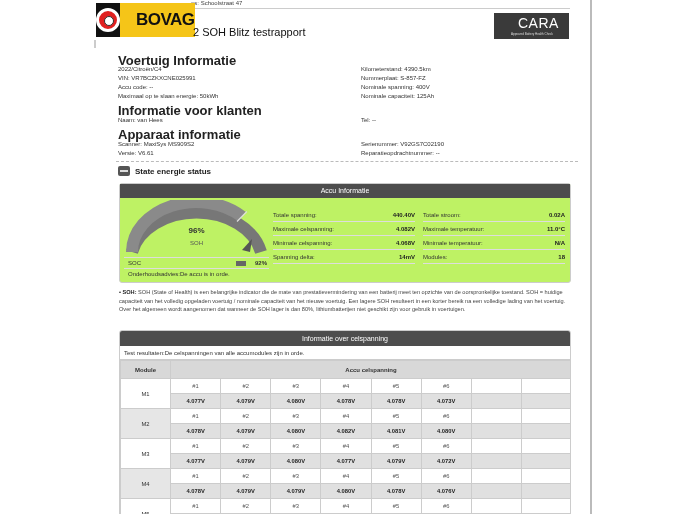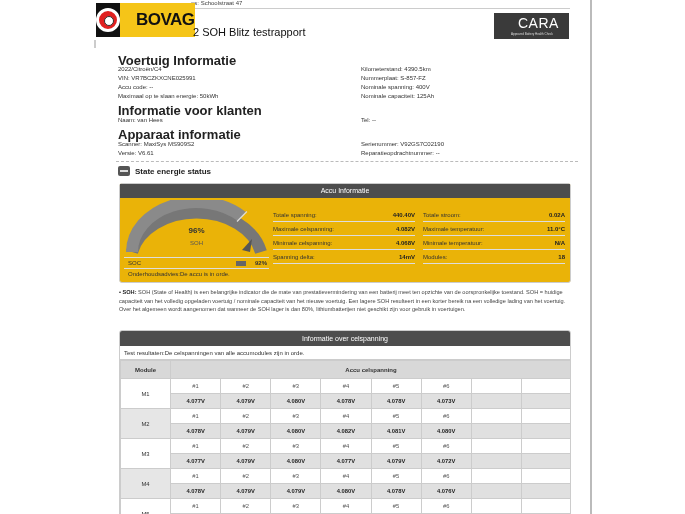--- a/index.html
+++ b/index.html
@@ -21,21 +21,21 @@
 
   .sec-h { position: absolute; font-size: 13px; font-weight: bold; color: #222; }
   .info { position: absolute; font-size: 6px; color: #333; }
   .dash-sep { position: absolute; left: 116px; width: 462px; height: 0; border-top: 1px dashed #bbb; }
 
   .status-head { position: absolute; left: 118px; top: 166px; display: flex; align-items: center; gap: 5px; }
   .car-icon { width: 12px; height: 10px; background: #555; border-radius: 2px; position: relative; }
   .car-icon::after { content: ""; position: absolute; left: 2px; top: 4px; width: 8px; height: 2px; background: #ddd; }
   .status-title { font-size: 8px; font-weight: bold; color: #222; }
 
-  .panel { position: absolute; left: 119px; top: 183px; width: 452px; height: 100px; border: 1px solid #ccc; border-radius: 3px; background: #eab308; }
+  .panel { position: absolute; left: 119px; top: 183px; width: 452px; height: 100px; border: 1px solid #ccc; border-radius: 3px; background: #bef264; }
   .panel-head { height: 14px; background: #4d4d4d; color: #fff; font-size: 7px; text-align: center; line-height: 14px; }
   .gauge-wrap { position: absolute; left: 4px; top: 16px; width: 145px; height: 56px; }
   .gauge-pct { position: absolute; left: 0; width: 145px; top: 26px; text-align: center; font-size: 8px; font-weight: bold; color: #333; }
   .gauge-label { position: absolute; left: 0; width: 145px; top: 40px; text-align: center; font-size: 6px; color: #555; }
   .soc-row { position: absolute; left: 4px; top: 73px; width: 145px; height: 10px; border-top: 1px solid #ddd; font-size: 6px; color: #333; }
   .soc-label { position: absolute; left: 4px; top: 2px; }
   .soc-batt { position: absolute; left: 112px; top: 3px; width: 10px; height: 5px; border: 1px solid #666; background: #666; }
   .soc-val { position: absolute; right: 2px; top: 2px; font-weight: bold; }
   .advice { position: absolute; left: 4px; top: 84px; width: 145px; border-top: 1px solid #ddd; font-size: 6px; color: #333; padding-top: 2px; padding-left: 4px; }
 

